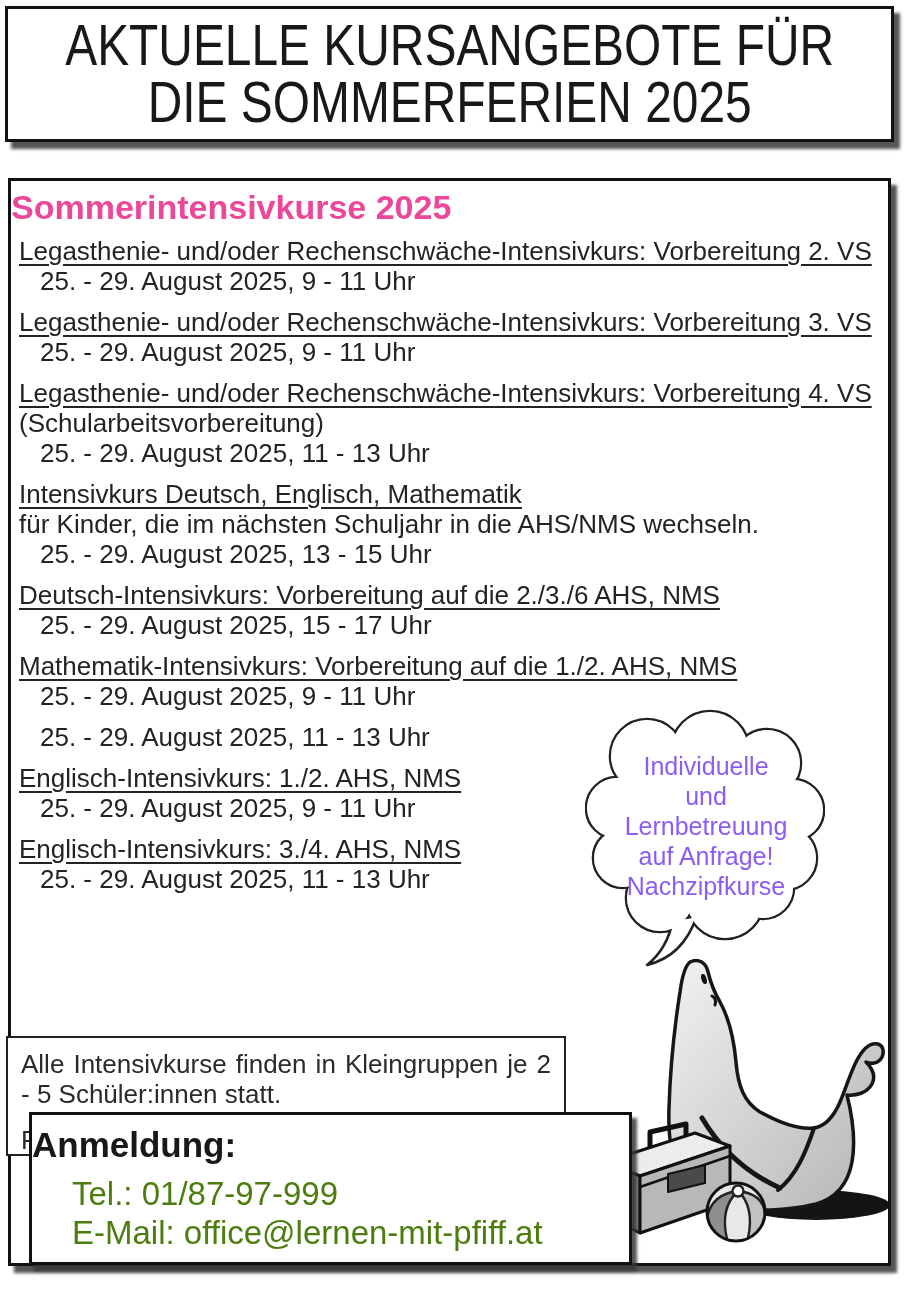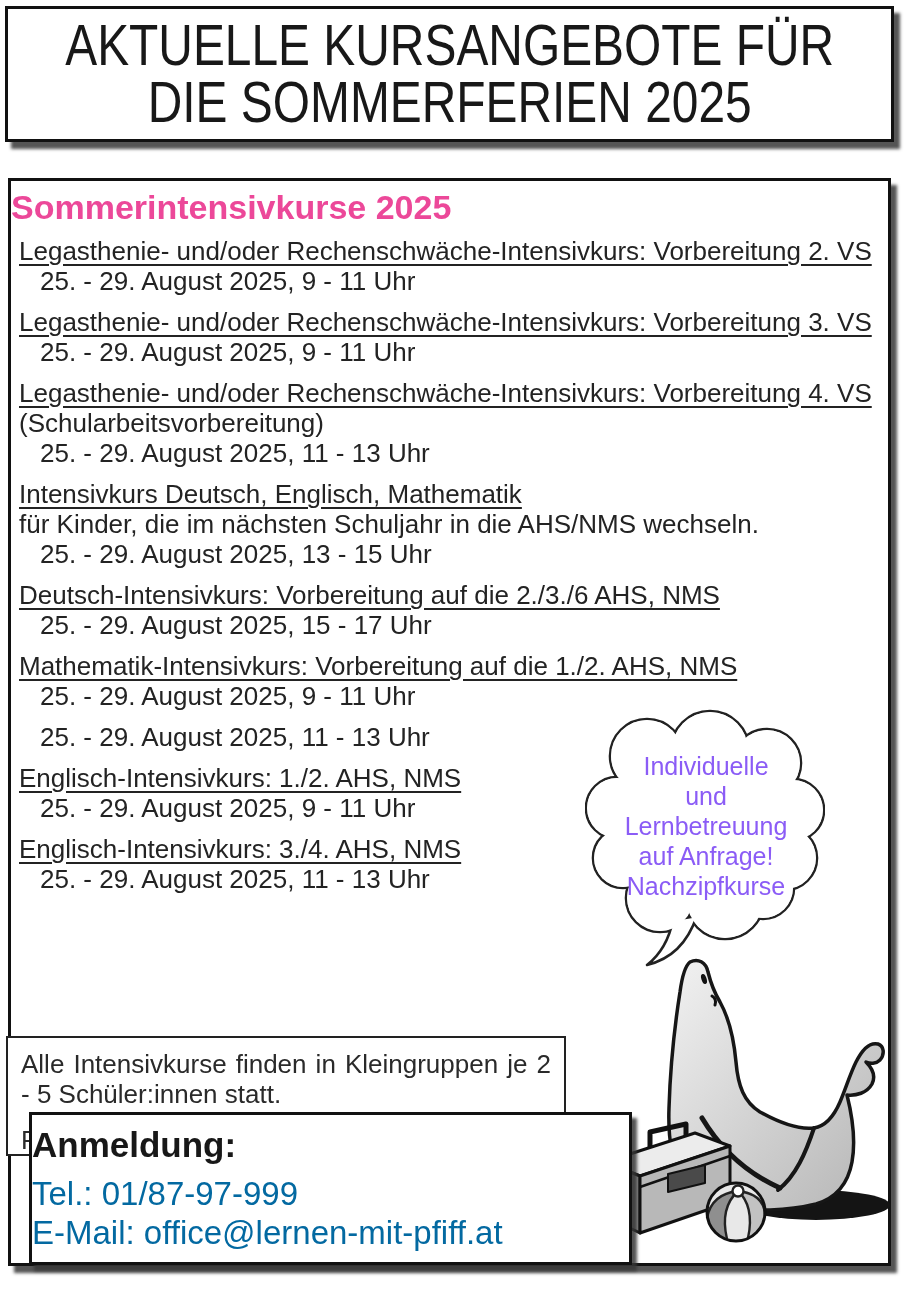--- a/index.html
+++ b/index.html
@@ -26,21 +26,21 @@
   .seal-svg{position:absolute;left:590px;top:950px;}
   
   .info-box{left:6px;top:1036px;width:560px;height:120px;border-width:2px;border-color:#222;
             font-size:26px;line-height:30px;color:#2a2a2a;padding:11px 13px;}
   .info-box p{margin:0;}
   .info-box .justify{text-align:justify;}
   .info-box .price{margin-top:16px;}
   .reg-box{left:5px;top:1112px;width:603px;height:153px;text-align:left;
            box-shadow:5px 6px 3px rgba(55,55,55,0.85);margin-left:24px;}
   .reg-box h3{margin:10px 0 0 0;font-size:35px;line-height:40px;font-weight:bold;color:#181818;}
-  .reg-line{font-size:33px;line-height:39px;color:#0369a1;}
+  .reg-line{font-size:33px;line-height:39px;color:#4d7c0f;padding-left:40px;}
   .reg-line.first{margin-top:9px;}
 </style>
 </head>
 <body>
 
 <div class="page">
 
   <div class="box shadowed title-box">
     <div class="title-inner">
       <div>AKTUELLE KURSANGEBOTE FÜR</div>

